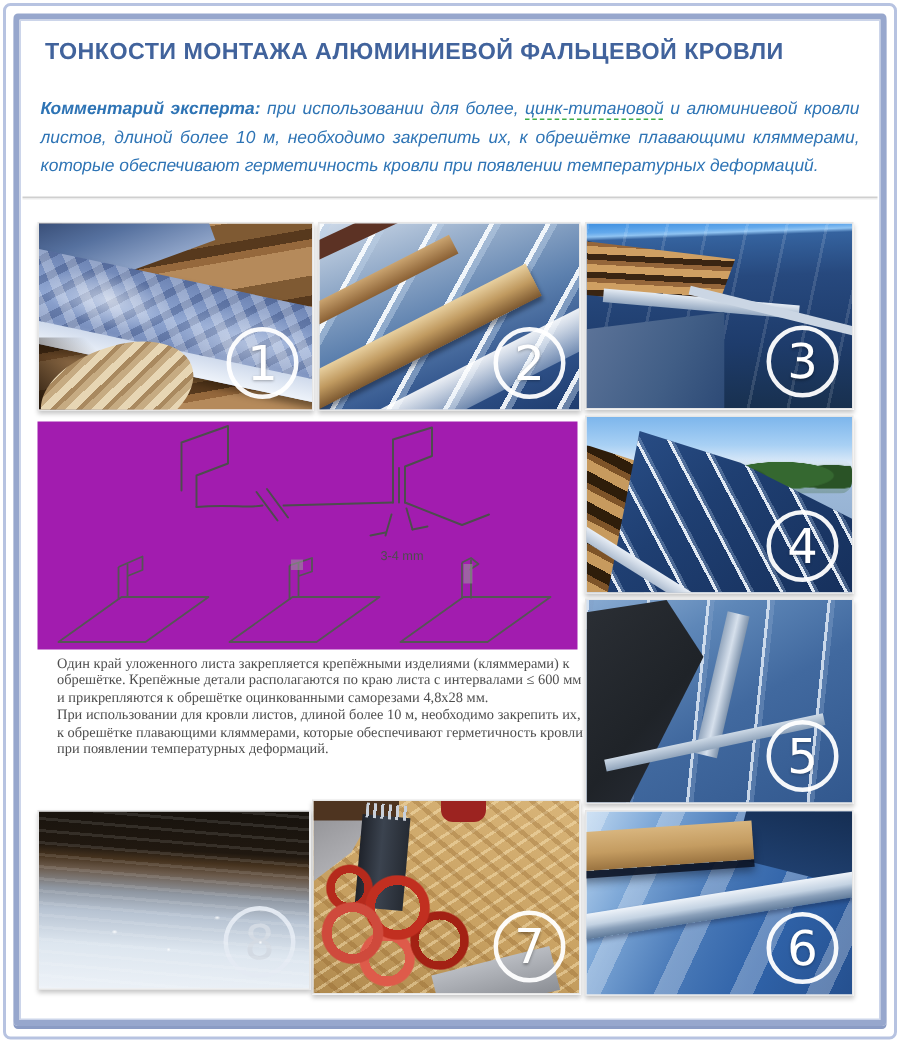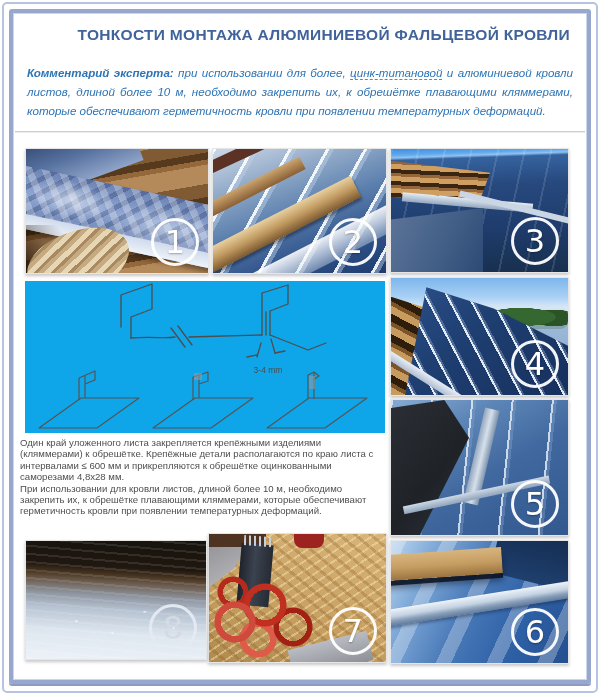--- a/index.html
+++ b/index.html
@@ -5,21 +5,21 @@
   html,body{margin:0;padding:0;background:#fff;}
   .stage{position:relative;width:600px;height:697px;background:#fff;
          font-family:"Liberation Sans",sans-serif;overflow:hidden;}
   
   .outer-line{position:absolute;left:2px;right:2px;top:2px;bottom:4px;
               border:2px solid #b7c3e1;border-radius:5px;}
   .frame{position:absolute;left:9px;right:9px;top:9px;bottom:13px;
          border:4px solid #97a7cd;border-radius:3px;
          box-shadow:inset 0 0 0 1px #ccd5ea,0 2px 0 #8b9cc5;}
   .title{position:absolute;left:30px;right:30px;top:26px;margin:0;
-         text-align:right;font-size:15.5px;font-weight:bold;color:#41639c;
+         text-align:left;font-size:15.5px;font-weight:bold;color:#41639c;
          letter-spacing:.3px;}
   .comment{position:absolute;left:27px;right:27px;top:63px;margin:0;
            color:#2e74b5;font-style:italic;font-size:11.6px;line-height:19px;
            text-align:justify;}
   .comment b{font-weight:bold;margin-top:44px;}
   .glink{color:#2e74b5;text-decoration:none;border-bottom:1px dashed #3fae49;cursor:pointer;}
   .separator{position:absolute;left:15px;right:15px;top:131px;height:1px;
              background:#cfcfcf;box-shadow:0 1px 0 #ebebeb;}
   
   .photo{position:absolute;margin:0;border:1px solid #e6e6e6;overflow:hidden;
@@ -149,23 +149,23 @@
       background:linear-gradient(183deg,#16120d 0%,#201810 24%,#46331f 30%,#6a594a 36%,#8f97a2 47%,#b7c3d2 58%,#dde6ef 76%,#edf2f8 100%);}
   .p8::after{content:"";position:absolute;inset:0;
       background:
        radial-gradient(3px 2px at 28% 68%,rgba(255,255,255,.95),transparent 70%),
        radial-gradient(2px 2px at 48% 78%,rgba(255,255,255,.9),transparent 70%),
        radial-gradient(3px 2px at 66% 60%,rgba(255,255,255,.85),transparent 70%),
        radial-gradient(2px 2px at 82% 74%,rgba(255,255,255,.9),transparent 70%),
        repeating-linear-gradient(5deg,rgba(255,255,255,.10) 0 2px,transparent 2px 8px);}
   .p8 .badge{color:#d3dae3;border-color:rgba(228,234,242,.95);text-shadow:none;}
   
-  .diagram{position:absolute;left:25px;top:281px;width:360px;height:152px;background:#0ea5e9;}
-  .bodytext{position:absolute;left:20px;top:437px;width:356px;color:#4e4e4e;
-            font-size:9.6px;line-height:11.4px;}
+  .diagram{position:absolute;left:25px;top:281px;width:360px;height:152px;background:#a21caf;}
+  .bodytext{position:absolute;left:38px;top:437px;width:356px;color:#4e4e4e;
+            font-size:9.6px;line-height:11.4px;font-family:Liberation Serif, serif;}
   .bodytext p{margin:0;}
 </style>
 </head>
 <body>
 
 <div class="stage">
   <div class="outer-line"></div>
   <div class="frame"></div>
 
   <h1 class="title">ТОНКОСТИ МОНТАЖА АЛЮМИНИЕВОЙ ФАЛЬЦЕВОЙ КРОВЛИ</h1>

